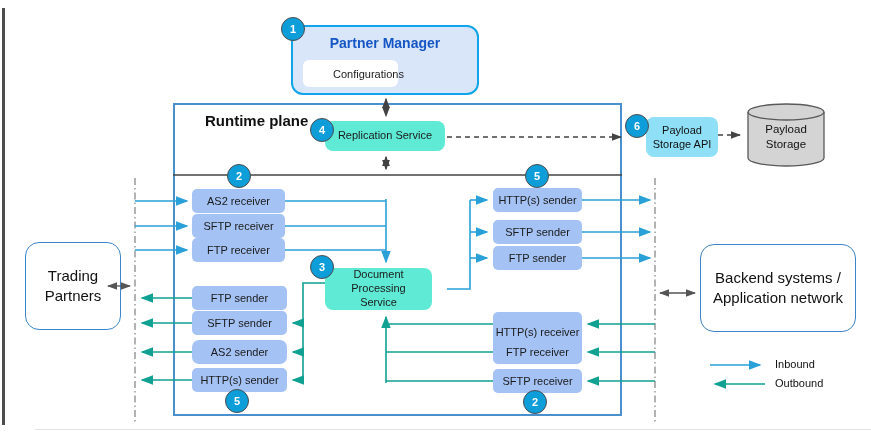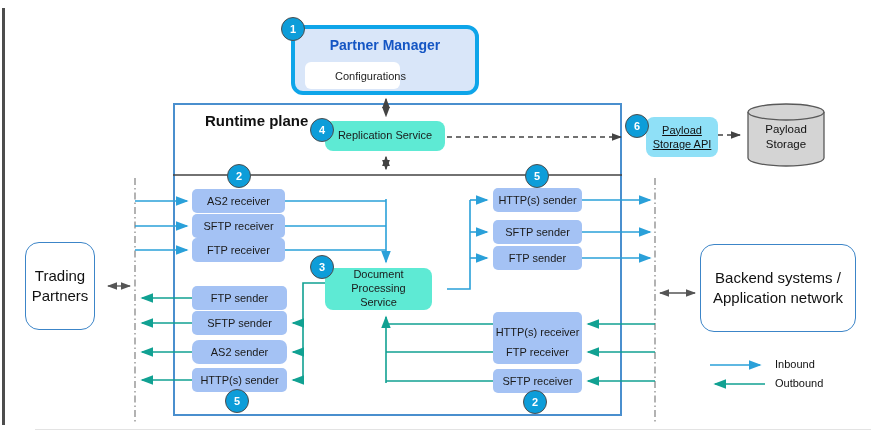--- a/index.html
+++ b/index.html
@@ -114,21 +114,21 @@
 
   <g stroke-width="1.6" fill="none">
     <line x1="710" y1="365" x2="760" y2="365" stroke="#2aa0d9" marker-end="url(#ah-blue)"></line>
     <line x1="765" y1="384" x2="715" y2="384" stroke="#11a192" marker-end="url(#ah-teal)"></line>
   </g>
 </svg>
 
 <div class="abs" style="left:173px;top:103px;width:449px;height:313px;border:2px solid #4a8fce;z-index:1;"></div>
 <div class="abs label" style="left:193px;top:112px;font-size:15px;font-weight:bold;z-index:4;margin-left:12px;">Runtime plane</div>
 
-<div class="abs boxlayer" style="left:291px;top:25px;width:188px;height:70px;background:#d9e6f9;border:4px solid #0ea5e9;border-radius:12px;">
+<div class="abs boxlayer" style="left:291px;top:25px;width:188px;height:70px;background:#d9e6f9;border:2px solid #0ea5e9;border-radius:12px;">
   <div style="text-align:center;margin-top:8px;font-size:14px;font-weight:bold;color:#1556c4;">Partner Manager</div>
   <div class="abs" style="left:10px;top:33px;width:95px;height:27px;background:#fff;border-radius:6px;display:flex;align-items:center;justify-content:center;">
     <span style="font-size:11px;color:#222;margin-left:36px;">Configurations</span>
   </div>
 </div>
 
 <div class="abs svc-box boxlayer" style="left:325px;top:121px;width:120px;height:30px;">Replication Service</div>
 
 <div class="abs svc-box boxlayer" style="left:325px;top:268px;width:107px;height:42px;padding:0 8px;">Document Processing Service</div>
 
@@ -142,25 +142,25 @@
 <div class="abs proto-box boxlayer" style="left:192px;top:368px;width:95px;height:24px;">HTTP(s) sender</div>
 
 <div class="abs proto-box boxlayer" style="left:493px;top:188px;width:89px;height:24px;">HTTP(s) sender</div>
 <div class="abs proto-box boxlayer" style="left:493px;top:220px;width:89px;height:24px;">SFTP sender</div>
 <div class="abs proto-box boxlayer" style="left:493px;top:246px;width:89px;height:24px;">FTP sender</div>
 
 <div class="abs proto-box boxlayer" style="left:493px;top:312px;width:89px;height:40px;">HTTP(s) receiver</div>
 <div class="abs proto-box boxlayer" style="left:493px;top:340px;width:89px;height:24px;">FTP receiver</div>
 <div class="abs proto-box boxlayer" style="left:493px;top:369px;width:89px;height:24px;">SFTP receiver</div>
 
-<div class="abs boxlayer" style="left:646px;top:117px;width:72px;height:40px;background:#8fe0f7;border-radius:8px;font-size:11px;color:#111;display:flex;align-items:center;justify-content:center;text-align:center;line-height:1.3;text-decoration:underline;">Payload Storage API</div>
+<div class="abs boxlayer" style="left:646px;top:117px;width:72px;height:40px;background:#8fe0f7;border-radius:8px;font-size:11px;color:#111;display:flex;align-items:center;justify-content:center;text-align:center;line-height:1.3;">Payload Storage API</div>
 
 <div class="abs boxlayer" style="left:748px;top:122px;width:76px;font-size:11.5px;color:#111;text-align:center;line-height:1.3;z-index:4;">Payload Storage</div>
 
-<div class="abs ext-box" style="left:25px;top:242px;width:70px;height:88px;padding:0 14px;">Trading Partners</div>
+<div class="abs ext-box" style="left:25px;top:242px;width:96px;height:88px;padding:0 14px;">Trading Partners</div>
 <div class="abs ext-box" style="left:700px;top:244px;width:156px;height:88px;padding:0 6px;">Backend systems / Application network</div>
 
 <div class="abs badge" style="left:281px;top:17px;">1</div>
 <div class="abs badge" style="left:310px;top:118px;">4</div>
 <div class="abs badge" style="left:227px;top:164px;">2</div>
 <div class="abs badge" style="left:525px;top:164px;">5</div>
 <div class="abs badge" style="left:310px;top:255px;">3</div>
 <div class="abs badge" style="left:225px;top:389px;">5</div>
 <div class="abs badge" style="left:523px;top:390px;">2</div>
 <div class="abs badge" style="left:625px;top:114px;">6</div>

